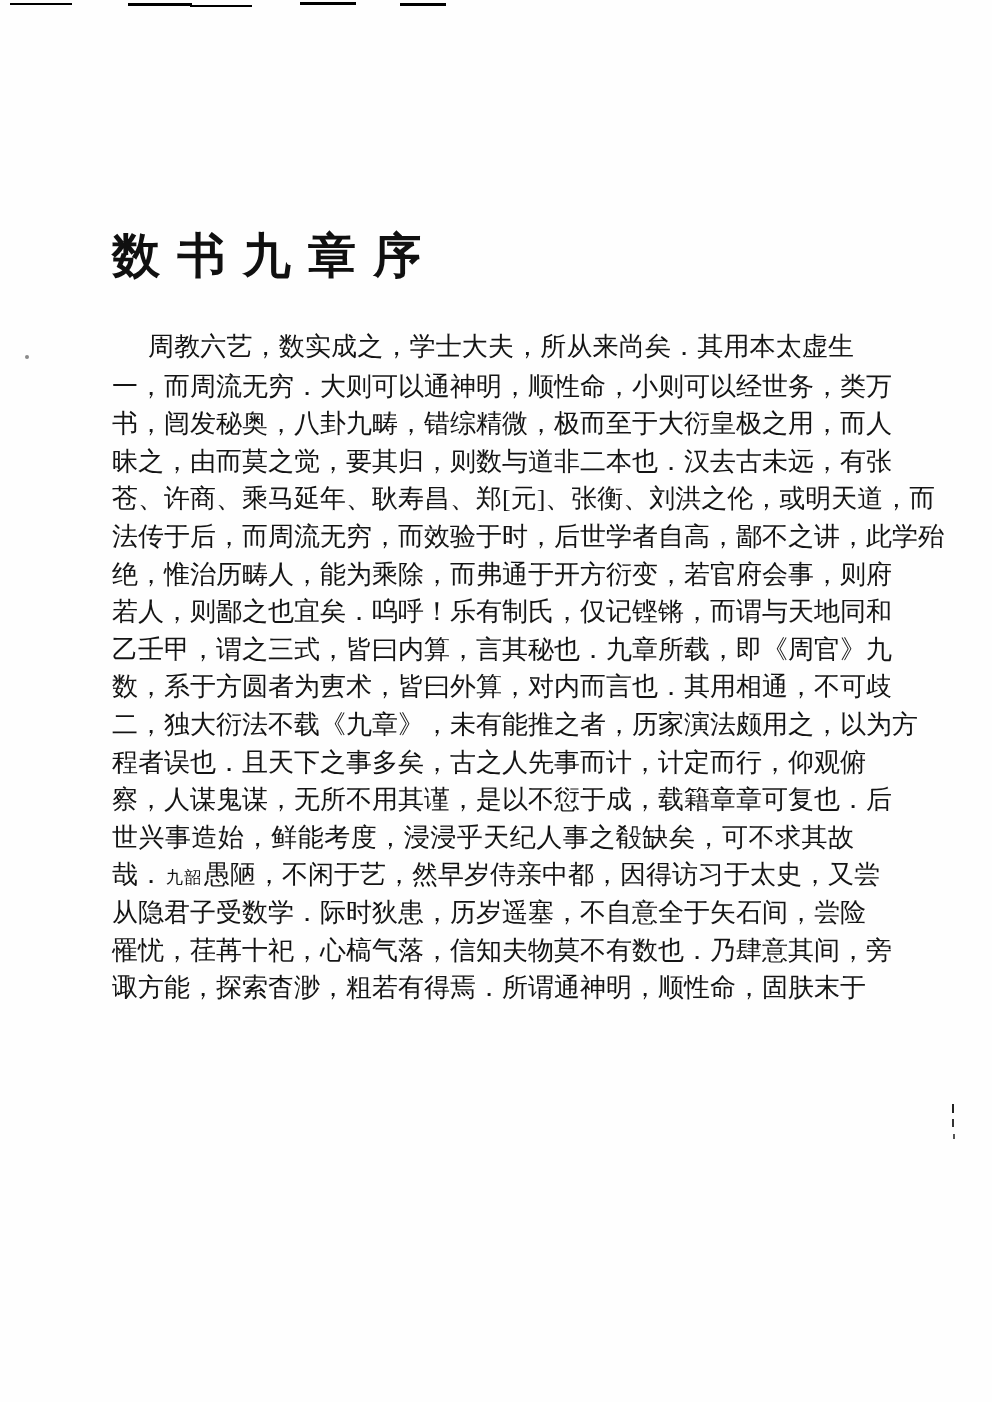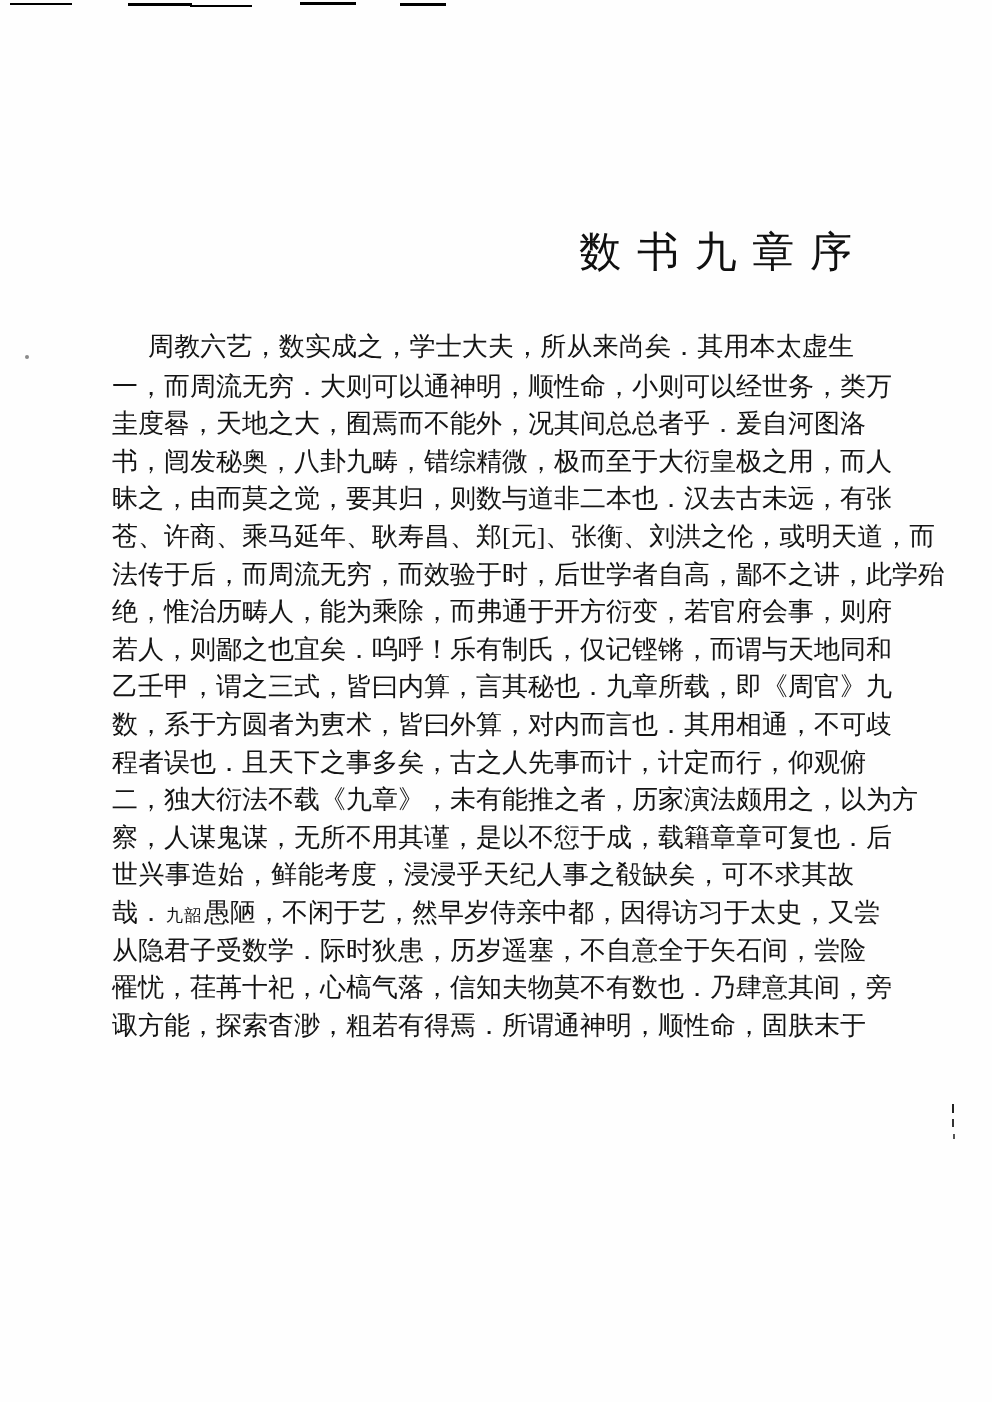--- a/index.html
+++ b/index.html
@@ -10,24 +10,24 @@
     overflow: hidden;
     font-family: "Liberation Serif", "DejaVu Serif", serif;
   }
   .page {
     position: absolute; inset: 0;
     background: #fefefe;
   }
   .title {
     position: absolute;
     top: 224px; left: 112px; width: 742px;
-    text-align: right;
+    text-align: left;
     font-family: "Liberation Sans", "DejaVu Sans", sans-serif;
-    font-weight: 400;
-    font-size: 42px;
+    font-weight: 700;
+    font-size: 48px;
     letter-spacing: 2px;
     color: #101010;
     white-space: pre;
   }
   .body-text {
     position: absolute;
     top: 330px; left: 112px; width: 742px;
     color: #141414;
     font-size: 26px;
     font-weight: 500;
@@ -68,31 +68,30 @@
   <div class="artifact a-top2"></div>
   <div class="artifact a-top3"></div>
   <div class="artifact a-top4"></div>
   <div class="artifact a-top5"></div>
 
   <div class="title">数 书 九 章 序</div>
 
   <div class="body-text">
       <div class="line indent">周教六艺，数实成之，学士大夫，所从来尚矣．其用本太虚生</div>
       <div class="line">一，而周流无穷．大则可以通神明，顺性命，小则可以经世务，类万</div>
-      <div class="line">圭度晷，天地之大，囿焉而不能外，况其间总总者乎．爰自河图洛</div>
       <div class="line">书，闿发秘奥，八卦九畴，错综精微，极而至于大衍皇极之用，而人</div>
       <div class="line">昧之，由而莫之觉，要其归，则数与道非二本也．汉去古未远，有张</div>
       <div class="line">苍、许商、乘马延年、耿寿昌、郑[元]、张衡、刘洪之伦，或明天道，而</div>
       <div class="line">法传于后，而周流无穷，而效验于时，后世学者自高，鄙不之讲，此学殆</div>
       <div class="line">绝，惟治历畴人，能为乘除，而弗通于开方衍变，若官府会事，则府</div>
       <div class="line">若人，则鄙之也宜矣．呜呼！乐有制氏，仅记铿锵，而谓与天地同和</div>
       <div class="line">乙壬甲，谓之三式，皆曰内算，言其秘也．九章所载，即《周官》九</div>
       <div class="line">数，系于方圆者为叀术，皆曰外算，对内而言也．其用相通，不可歧</div>
+      <div class="line">二，独大衍法不载《九章》，未有能推之者，历家演法颇用之，以为方</div>
       <div class="line">程者误也．且天下之事多矣，古之人先事而计，计定而行，仰观俯</div>
-      <div class="line">二，独大衍法不载《九章》，未有能推之者，历家演法颇用之，以为方</div>
       <div class="line">察，人谋鬼谋，无所不用其谨，是以不愆于成，载籍章章可复也．后</div>
       <div class="line">世兴事造始，鲜能考度，浸浸乎天纪人事之殽缺矣，可不求其故</div>
       <div class="line"><span>哉．</span><span class="small-name">九韶</span><span>愚陋，不闲于艺，然早岁侍亲中都，因得访习于太史，又尝</span></div>
       <div class="line">从隐君子受数学．际时狄患，历岁遥塞，不自意全于矢石间，尝险</div>
       <div class="line">罹忧，荏苒十祀，心槁气落，信知夫物莫不有数也．乃肆意其间，旁</div>
       <div class="line">诹方能，探索杳渺，粗若有得焉．所谓通神明，顺性命，固肤末于</div>
     </div>
 
   <div class="artifact a-right1"></div>
   <div class="artifact a-right2"></div>

